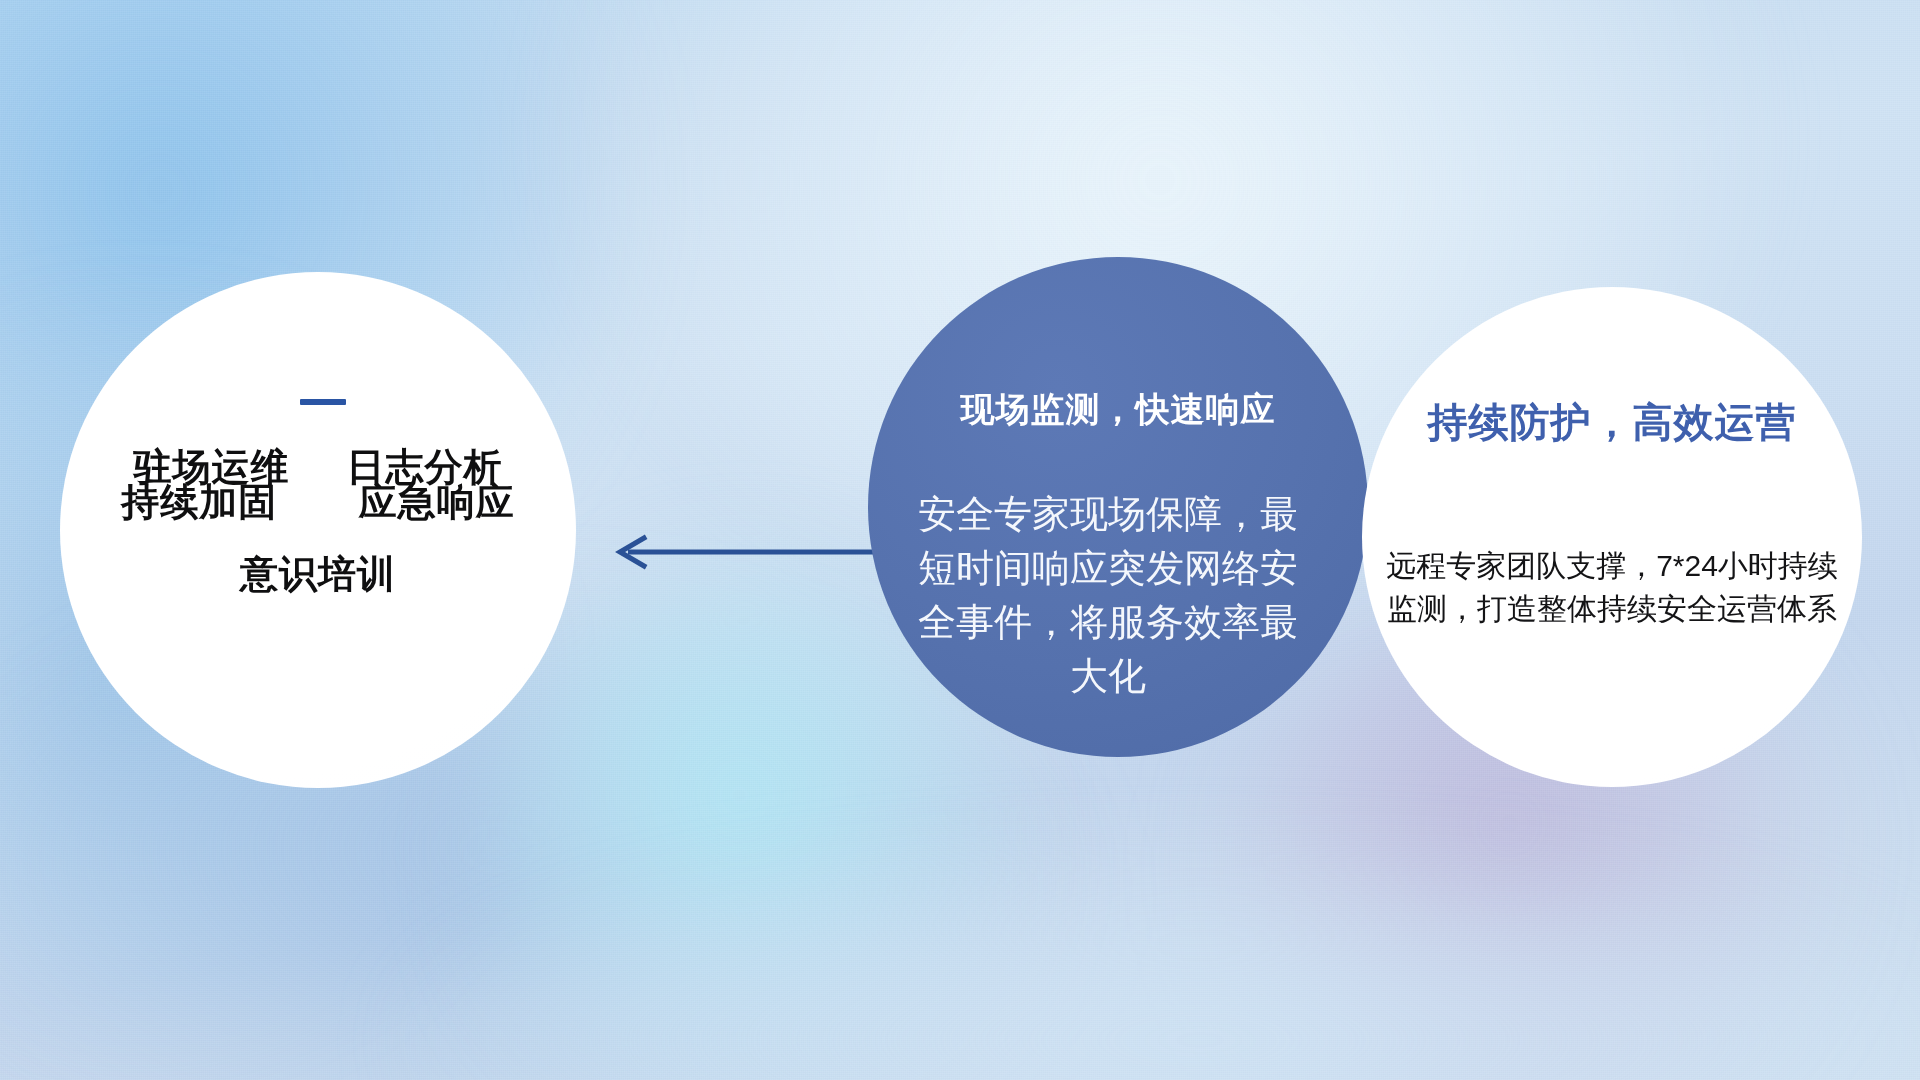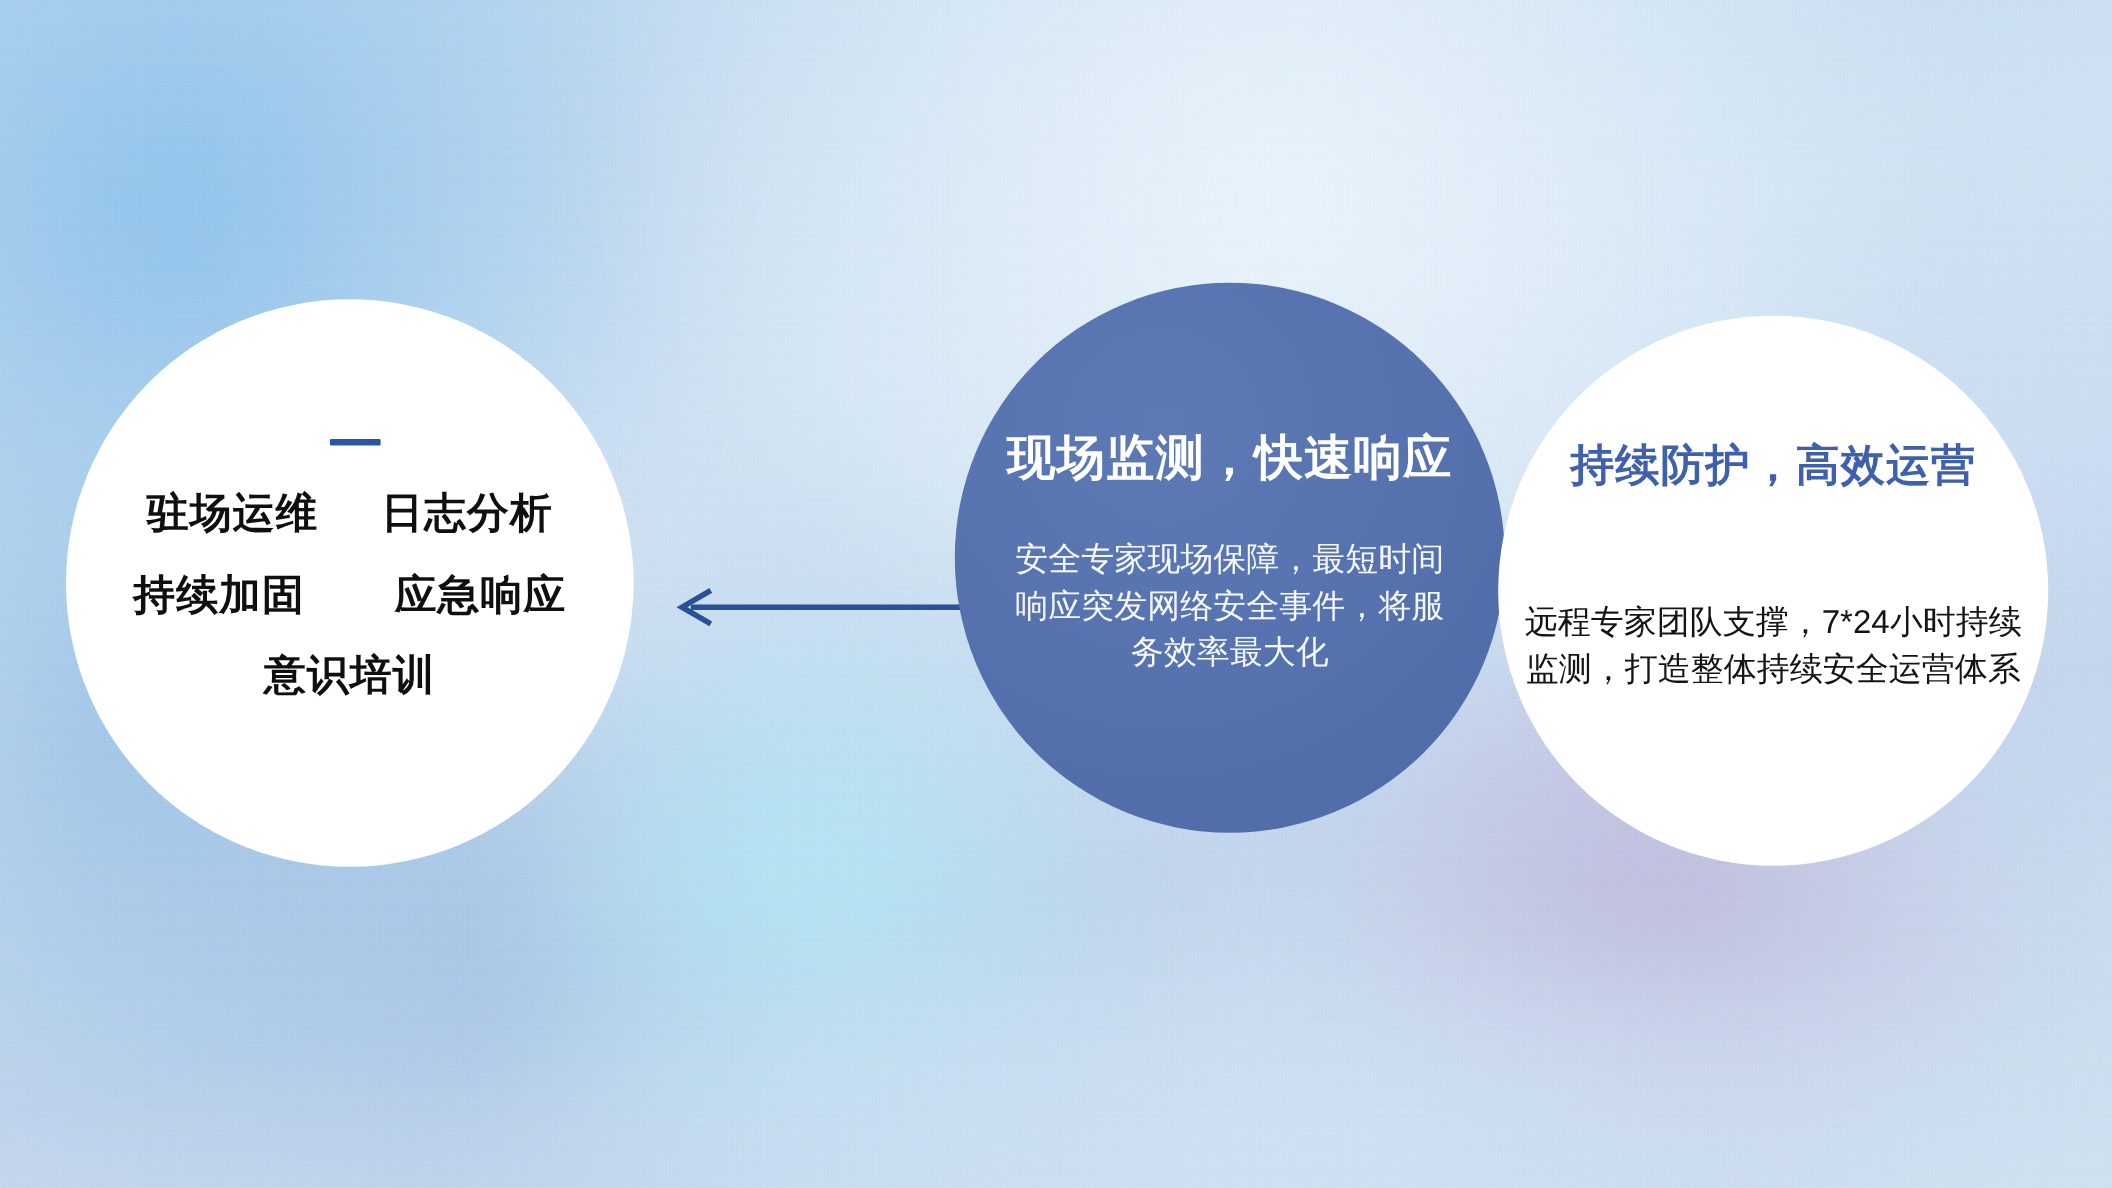--- a/index.html
+++ b/index.html
@@ -129,54 +129,54 @@
     text-align: center;
   }
   .left-row {
     color: #0f0f10;
     font-weight: 700;
     font-size: 38px;
     line-height: 1.0;
     letter-spacing: 1px;
     white-space: nowrap;
   }
-  .left-row.row1 { margin-bottom: 40px; }
+  .left-row.row1 { }
   .left-row.row2 { margin-bottom: 31px; font-family: Liberation Mono, monospace; }
   .left-row .gap { display: inline-block; width: 34px; }
 
   
   #circle-mid {
     left: 868px;
     top: 257px;
     width: 500px;
     height: 500px;
     background: radial-gradient(circle at 38% 26%, #5d79b6 0%, #5672ae 52%, #4e6aa6 100%);
     z-index: 4;
   }
   #mid-heading {
     position: absolute;
     top: 130px;
     left: -28px;
     width: 556px;
     text-align: center;
     color: #ffffff;
     font-weight: 700;
-    font-size: 44px;
+    font-size: 34px;
     letter-spacing: 1px;
     white-space: nowrap;
   }
   #mid-body {
     position: absolute;
     top: 231px;
-    left: 46px;
+    left: 36px;
     width: 408px;
     text-align: center;
     color: #f4f7fc;
     font-weight: 400;
-    font-size: 30px;
+    font-size: 38px;
     line-height: 1.42;
   }
 
   
   #circle-right {
     left: 1362px;
     top: 287px;
     width: 500px;
     height: 500px;
     background: radial-gradient(circle at 40% 30%, #ffffff 0%, #ffffff 76%, #fcfdff 100%);

